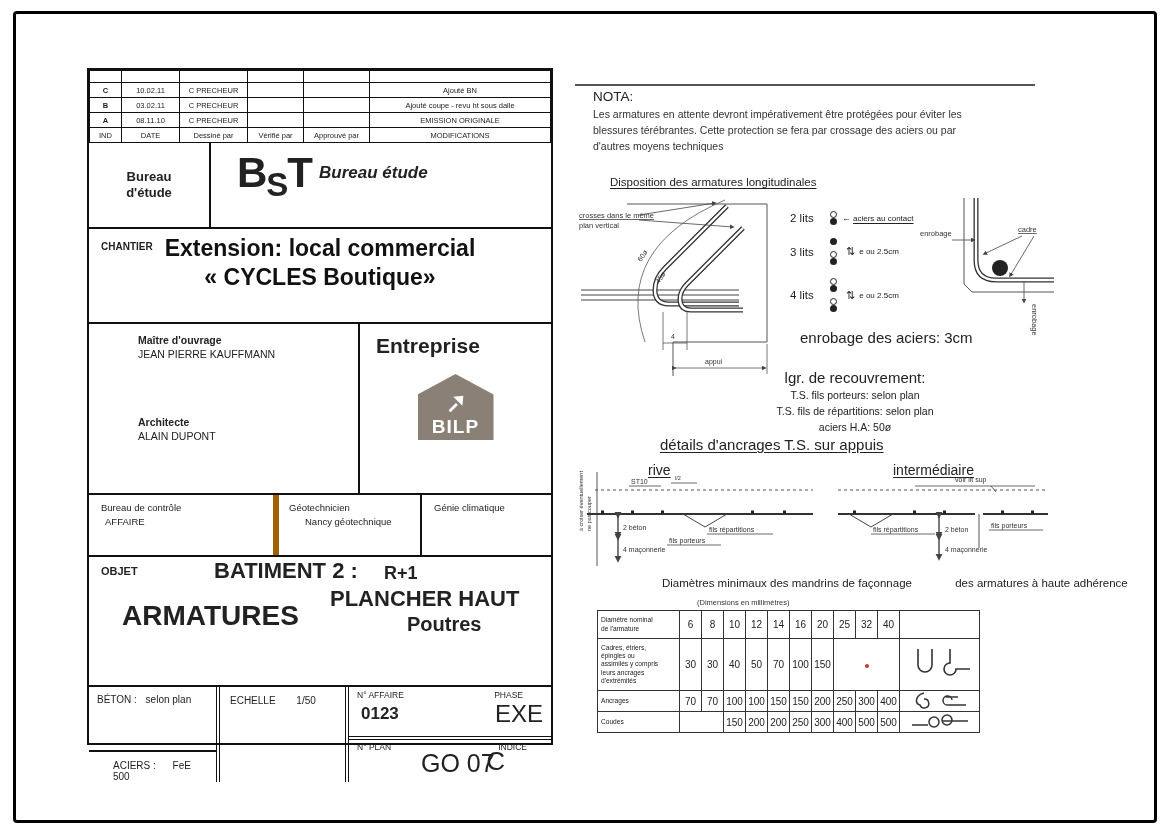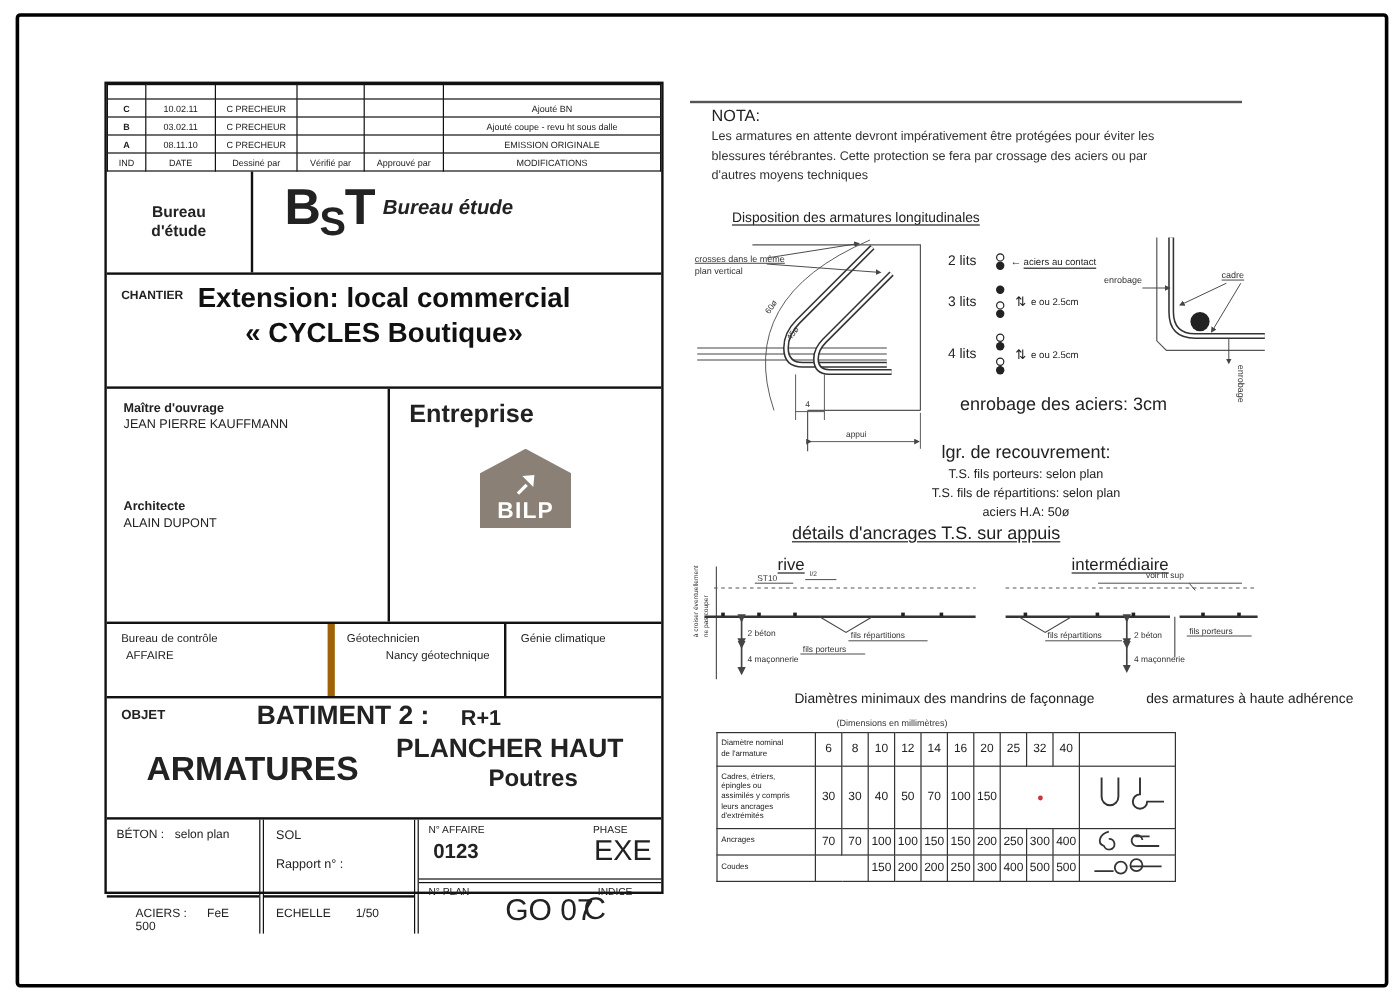--- a/index.html
+++ b/index.html
@@ -22,40 +22,40 @@
   .chantier-title{text-align:center;margin-top:5px;font-size:23px;font-weight:bold;line-height:1.25;color:#111;}
 
   .bureau{height:86px;display:flex;}
   .bureau-left{width:120px;border-right:2px solid #111;display:flex;flex-direction:column;align-items:center;justify-content:center;font-weight:bold;font-size:13px;line-height:1.25;}
   .bureau-right{flex:1;padding:12px 0 0 26px;display:flex;align-items:flex-start;}
   .bst{display:flex;align-items:flex-start;}
   .bst .b,.bst .t{font-size:42px;font-weight:bold;line-height:.85;}
   .bst .s{font-size:33px;font-weight:bold;line-height:.85;transform:translateY(16px);margin:0 -1px;}
   .bst-caption{font-size:17px;font-weight:bold;font-style:italic;margin:8px 0 0 6px;}
 
-  .stake{height:196px;display:flex;}
+  .stake{height:171px;display:flex;padding-left:35px;}
   .stake-left{width:236px;border-right:2px solid #111;padding:10px 14px;box-sizing:border-box;}
   .stake-left .lab{font-weight:bold;font-size:10.5px;}
   .stake-left .val{font-size:10.5px;margin-top:2px;}
   .stake-right{flex:1;padding:10px 16px;box-sizing:border-box;}
   .entreprise-lab{font-weight:bold;font-size:21px;}
   .bilp-wrap{display:flex;justify-content:center;margin-top:16px;}
   .bilp{width:76px;height:66px;background:#8a8076;clip-path:polygon(50% 0,100% 31%,100% 100%,0 100%,0 31%);display:flex;flex-direction:column;align-items:center;justify-content:flex-end;padding-bottom:4px;box-sizing:border-box;}
   .bilp-text{color:#fff;font-weight:bold;font-size:19px;letter-spacing:1px;line-height:1;}
   .bilp-arrow{margin-bottom:2px;}
 
   .controls{height:62px;display:flex;font-size:9.5px;}
   .ctrl{box-sizing:border-box;padding:7px 12px;}
   .ctrl .val{margin-top:3px;}
   .c1{width:190px;border-right:6px solid #a16207;}
   .c2{width:143px;border-right:2px solid #111;padding-left:10px;}
-  .c2 .val{margin-left:16px;text-align:right;}
+  .c2 .val{margin-left:16px;}
   .c3{flex:1;}
 
-  .objet{height:101px;}
+  .objet{height:130px;}
   .objet .t1{position:absolute;left:125px;top:1px;font-size:22px;font-weight:bold;}
   .objet .t2{position:absolute;left:295px;top:6px;font-size:18px;font-weight:bold;}
   .objet .t3{position:absolute;left:241px;top:29px;font-size:22px;font-weight:bold;}
   .objet .t4{position:absolute;left:33px;top:43px;font-size:28px;font-weight:bold;}
   .objet .t5{position:absolute;left:318px;top:56px;font-size:20px;font-weight:bold;}
 
   .footer{height:95px;display:flex;border-bottom:none;}
   .fcol1{width:127px;display:flex;flex-direction:column;box-sizing:border-box;}
   .fcol1 .top{flex:1;border-bottom:2px solid #111;padding:7px 8px;font-size:10px;}
   .fcol1 .bot{height:30px;padding:8px 24px 0;font-size:10px;box-sizing:border-box;}
@@ -237,24 +237,20 @@
         <div class="top">
           <span>BÉTON :</span>
           <span style="margin-left:6px">selon plan</span>
         </div>
         <div class="bot">
           <span>ACIERS :</span>
           <span style="margin-left:14px">FeE 500</span>
         </div>
       </div>
       <div class="fcol2">
-        <div class="top">
-          <div>SOL</div>
-          <div style="margin-top:12px">Rapport n° :</div>
-        </div>
         <div class="bot">
           <span>ECHELLE</span>
           <span style="margin-left:18px">1/50</span>
         </div>
       </div>
       <div class="fcol3">
         <div class="affaire">
           <span class="tinylab abs" style="left:8px;top:3px">N° AFFAIRE</span>
           <span class="tinylab abs" style="right:28px;top:3px">PHASE</span>
           <span class="abs" style="left:12px;top:17px;font-size:17px;font-weight:bold">0123</span>

